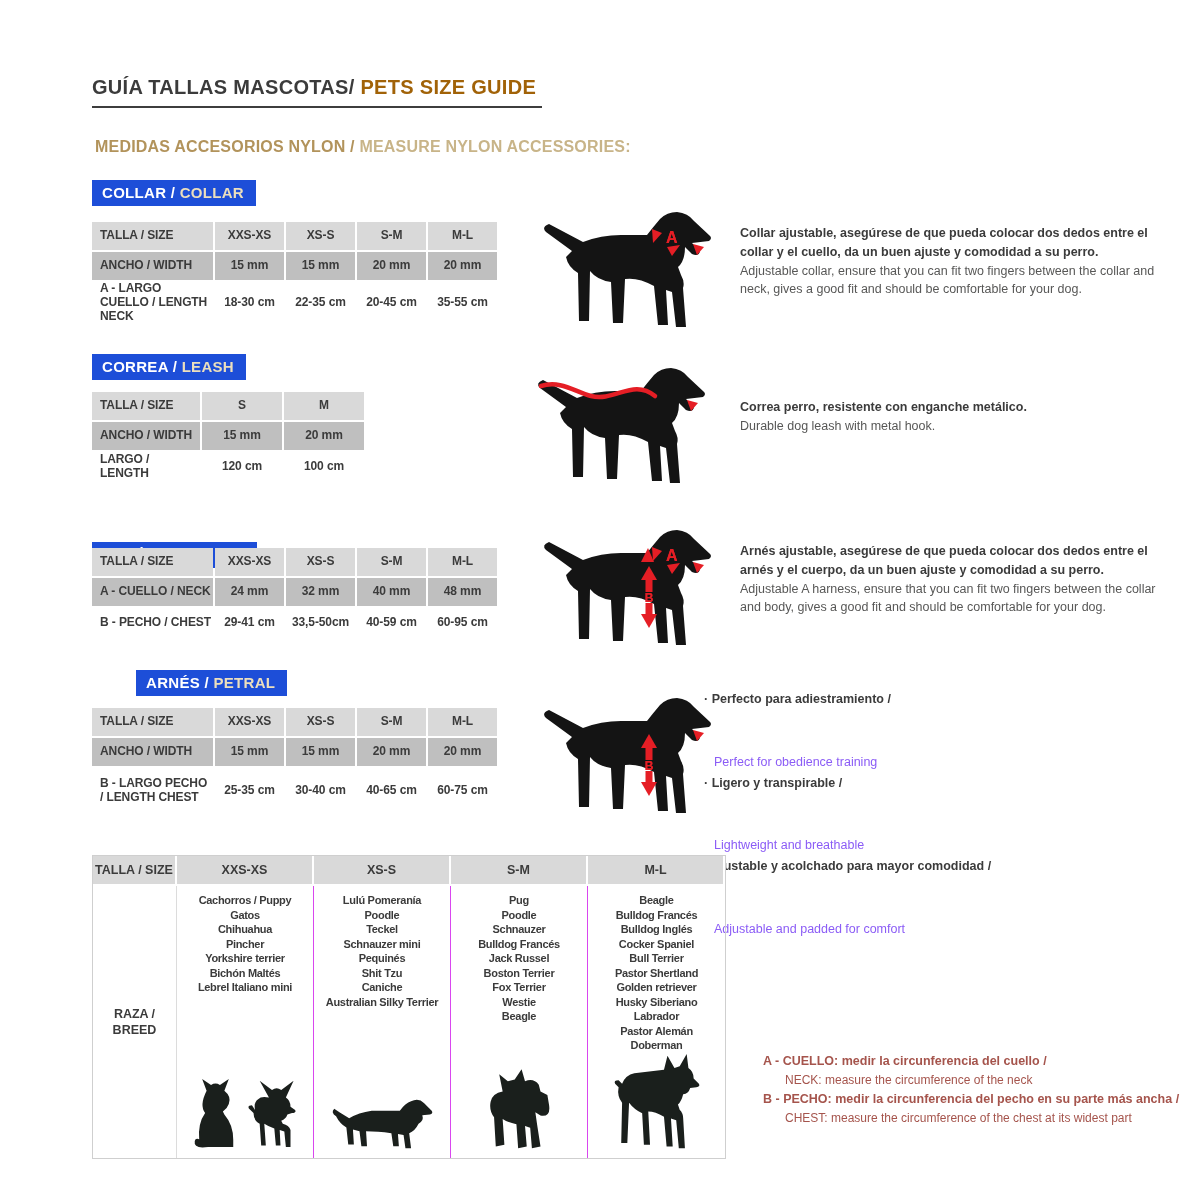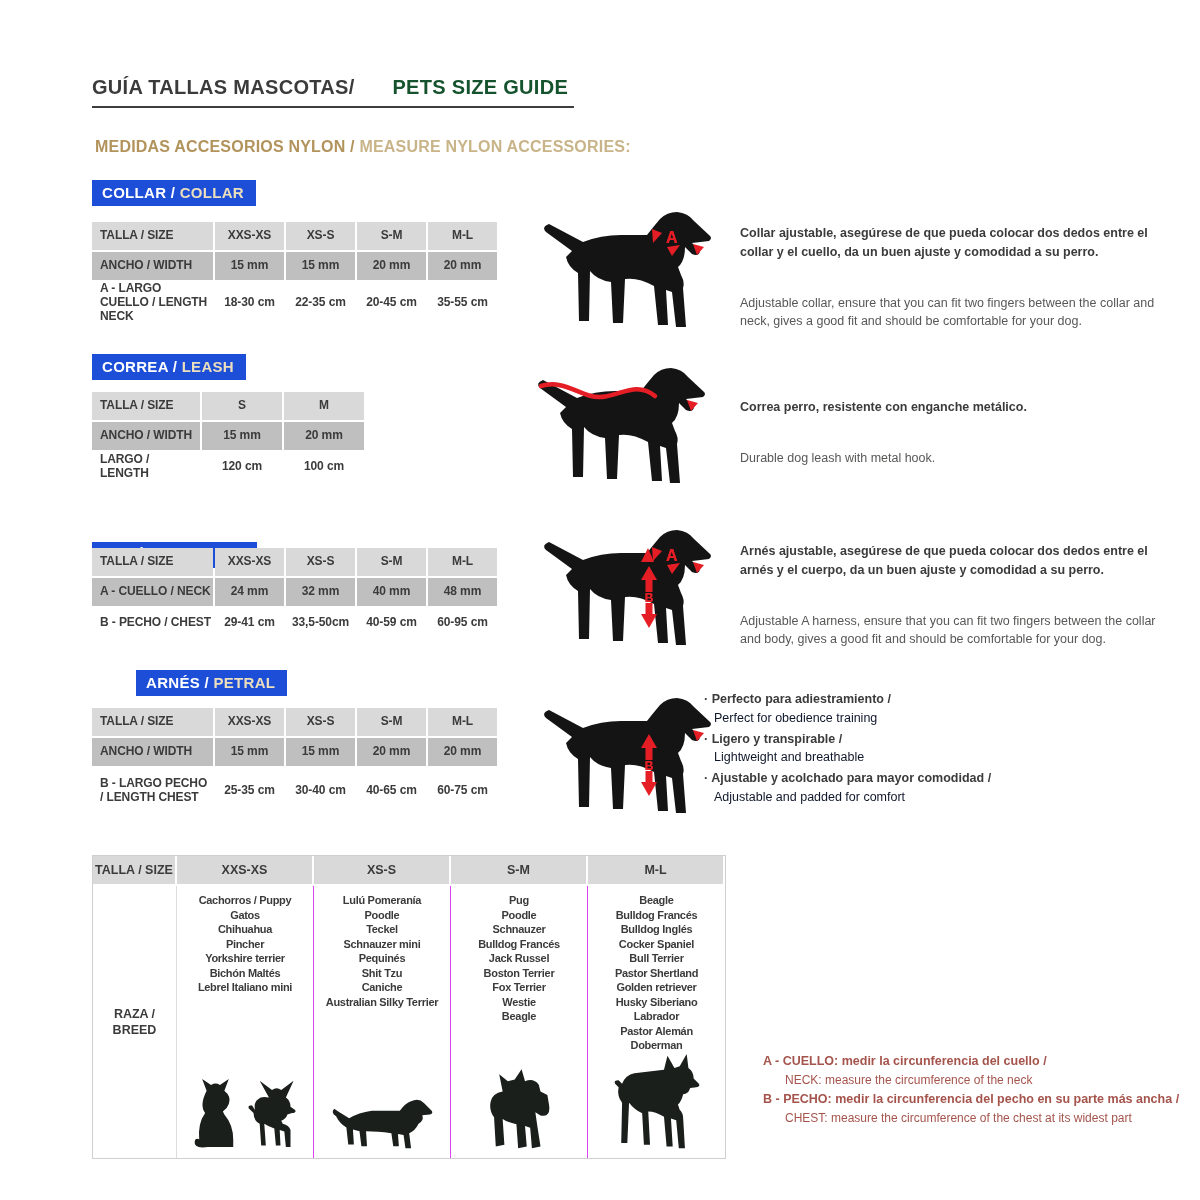--- a/index.html
+++ b/index.html
@@ -3,46 +3,46 @@
 <meta charset="utf-8">
 <style>
   html,body{margin:0;padding:0;background:#fff;}
   .page{position:relative;width:1200px;height:1200px;background:#ffffff;
         font-family:"Liberation Sans",sans-serif;color:#3b3b3b;overflow:hidden;}
   .abs{position:absolute;}
 
   
   .title{left:92px;top:76px;font-size:20px;font-weight:bold;letter-spacing:.3px;
          border-bottom:2px solid #3d3d3d;padding-bottom:7px;padding-right:6px;}
-  .title .en{color:#14532d;margin-left:32px;}
+  .title .en{color:#a16207;}
   .subtitle{left:95px;top:138px;font-size:16px;font-weight:bold;letter-spacing:.2px;color:#b2935b;}
   .subtitle .en{color:#c8b488;}
 
   
   .badge{background:#1d4ed8;color:#fff;font-weight:bold;font-size:15px;
          padding:4px 12px 5px 10px;letter-spacing:.3px;display:inline-block;}
   .badge .en{color:#ecdfbd;}
 
   
   .stable{display:grid;gap:2px;font-size:12px;font-weight:bold;letter-spacing:-.1px;}
   .stable .cell{display:flex;align-items:center;justify-content:center;text-align:center;line-height:1.15;}
   .stable .lab{justify-content:flex-start;text-align:left;padding-left:8px;}
   .r1{background:#d9d9d9;}
   .r2{background:#bfbfbf;}
   .r3{background:#ffffff;}
 
   
   .desc{width:434px;font-size:12.5px;line-height:1.5;}
   .desc .es{font-weight:bold;color:#3b3b3b;}
-  .desc .en{color:#575756;margin-top:32px;}
+  .desc .en{color:#575756;}
 
   
   .bullets{width:434px;font-size:12.5px;line-height:1.5;}
   .bullets .es{font-weight:bold;color:#3b3b3b;}
-  .bullets .en{color:#0f172a;padding-left:10px;margin-bottom:2px;}
+  .bullets .en{color:#8b5cf6;padding-left:10px;margin-bottom:2px;margin-top:44px;}
 
   
   .btable{display:grid;grid-template-columns:84px 137px 137px 137px 137px;
           grid-template-rows:30px 272px;border:1px solid #cfcfcf;}
   .bh{background:#d9d9d9;border-right:2px solid #fff;border-bottom:2px solid #fff;
       display:flex;align-items:center;justify-content:center;
       font-size:12.5px;font-weight:bold;}
   .bh:last-of-type{border-right:none;}
   .bb{border-right:1px solid #d946ef;display:flex;flex-direction:column;
       align-items:center;justify-content:space-between;padding:7px 2px 8px 2px;}

